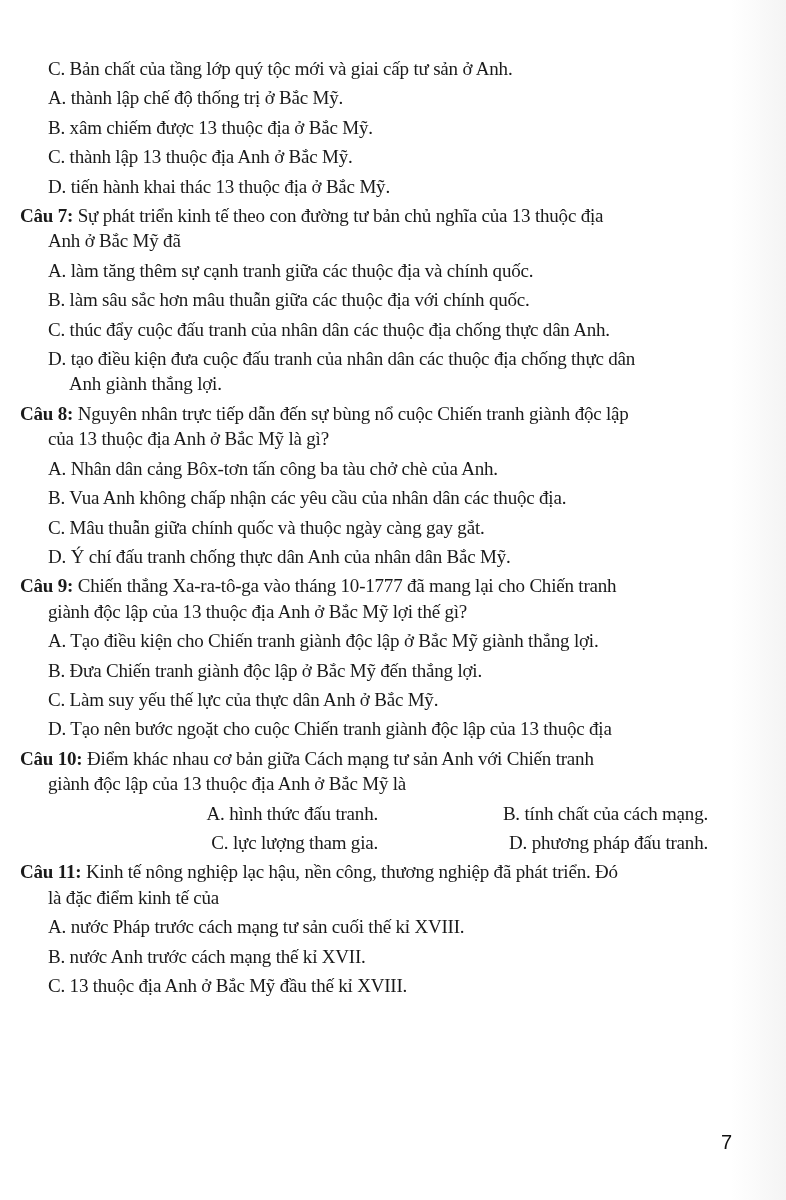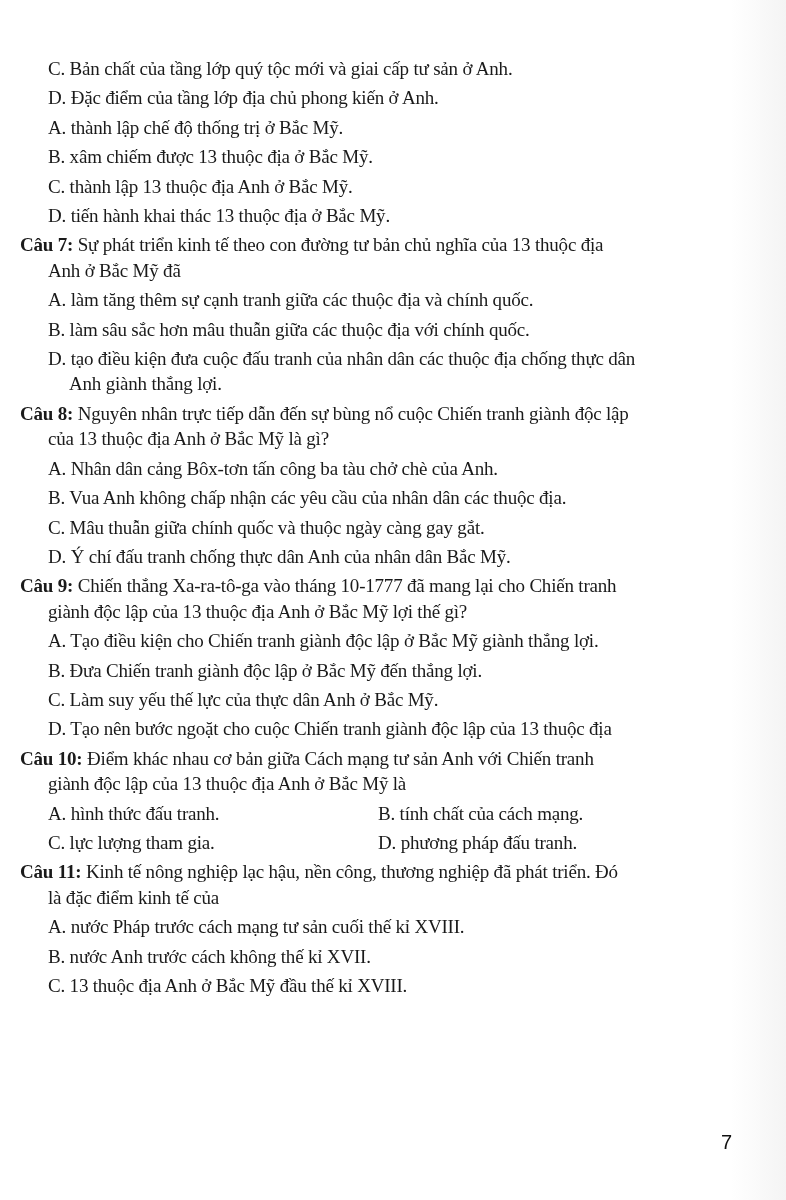--- a/index.html
+++ b/index.html
@@ -62,20 +62,21 @@
   .opt-cont {
     padding-left: 49px;
   }
   .q-label {
     font-weight: bold;
   }
   .opt-row {
     display: flex;
     padding-left: 28px;
     margin-top: 4px;
+    text-align: right;
   }
   .opt-row .col {
     width: 330px;
   }
   .page-number {
     position: absolute;
     left: 721px;
     top: 1131px;
     font-family: "Liberation Sans", "DejaVu Sans", sans-serif;
     font-size: 20px;
@@ -89,24 +90,20 @@
 <div class="page">
 
   <div class="ghost"></div>
 
   <div class="content">
 
     <div class="line opt">
       <span>C.</span>
       <span>Bản chất của tầng lớp quý tộc mới và giai cấp tư sản ở Anh.</span>
     </div>
-    <div class="line opt">
-      <span>D.</span>
-      <span>Đặc điểm của tầng lớp địa chủ phong kiến ở Anh.</span>
-    </div>
 
     <div class="question">
       <div class="line opt">
         <span>A.</span>
         <span>thành lập chế độ thống trị ở Bắc Mỹ.</span>
       </div>
       <div class="line opt">
         <span>B.</span>
         <span>xâm chiếm được 13 thuộc địa ở Bắc Mỹ.</span>
       </div>
@@ -128,20 +125,24 @@
       <div class="line q-cont">Anh ở Bắc Mỹ đã</div>
       <div class="line opt">
         <span>A.</span>
         <span>làm tăng thêm sự cạnh tranh giữa các thuộc địa và chính quốc.</span>
       </div>
       <div class="line opt">
         <span>B.</span>
         <span>làm sâu sắc hơn mâu thuẫn giữa các thuộc địa với chính quốc.</span>
       </div>
       <div class="line opt">
+        <span>C.</span>
+        <span>thúc đẩy cuộc đấu tranh của nhân dân các thuộc địa chống thực dân Anh.</span>
+      </div>
+      <div class="line opt">
         <span>D.</span>
         <span>tạo điều kiện đưa cuộc đấu tranh của nhân dân các thuộc địa chống thực dân</span>
       </div>
       <div class="line opt-cont">Anh giành thắng lợi.</div>
     </div>
 
     <div class="question">
       <div class="line q-line">
         <span class="q-label">Câu 8:</span>
         <span>Nguyên nhân trực tiếp dẫn đến sự bùng nổ cuộc Chiến tranh giành độc lập</span>
@@ -222,21 +223,21 @@
         <span class="q-label">Câu 11:</span>
         <span>Kinh tế nông nghiệp lạc hậu, nền công, thương nghiệp đã phát triển. Đó</span>
       </div>
       <div class="line q-cont">là đặc điểm kinh tế của</div>
       <div class="line opt">
         <span>A.</span>
         <span>nước Pháp trước cách mạng tư sản cuối thế kỉ XVIII.</span>
       </div>
       <div class="line opt">
         <span>B.</span>
-        <span>nước Anh trước cách không thế kỉ XVII.</span>
+        <span>nước Anh trước cách mạng thế kỉ XVII.</span>
       </div>
       <div class="line opt">
         <span>C.</span>
         <span>13 thuộc địa Anh ở Bắc Mỹ đầu thế kỉ XVIII.</span>
       </div>
     </div>
 
   </div>
 
   <div class="page-number">7</div>

